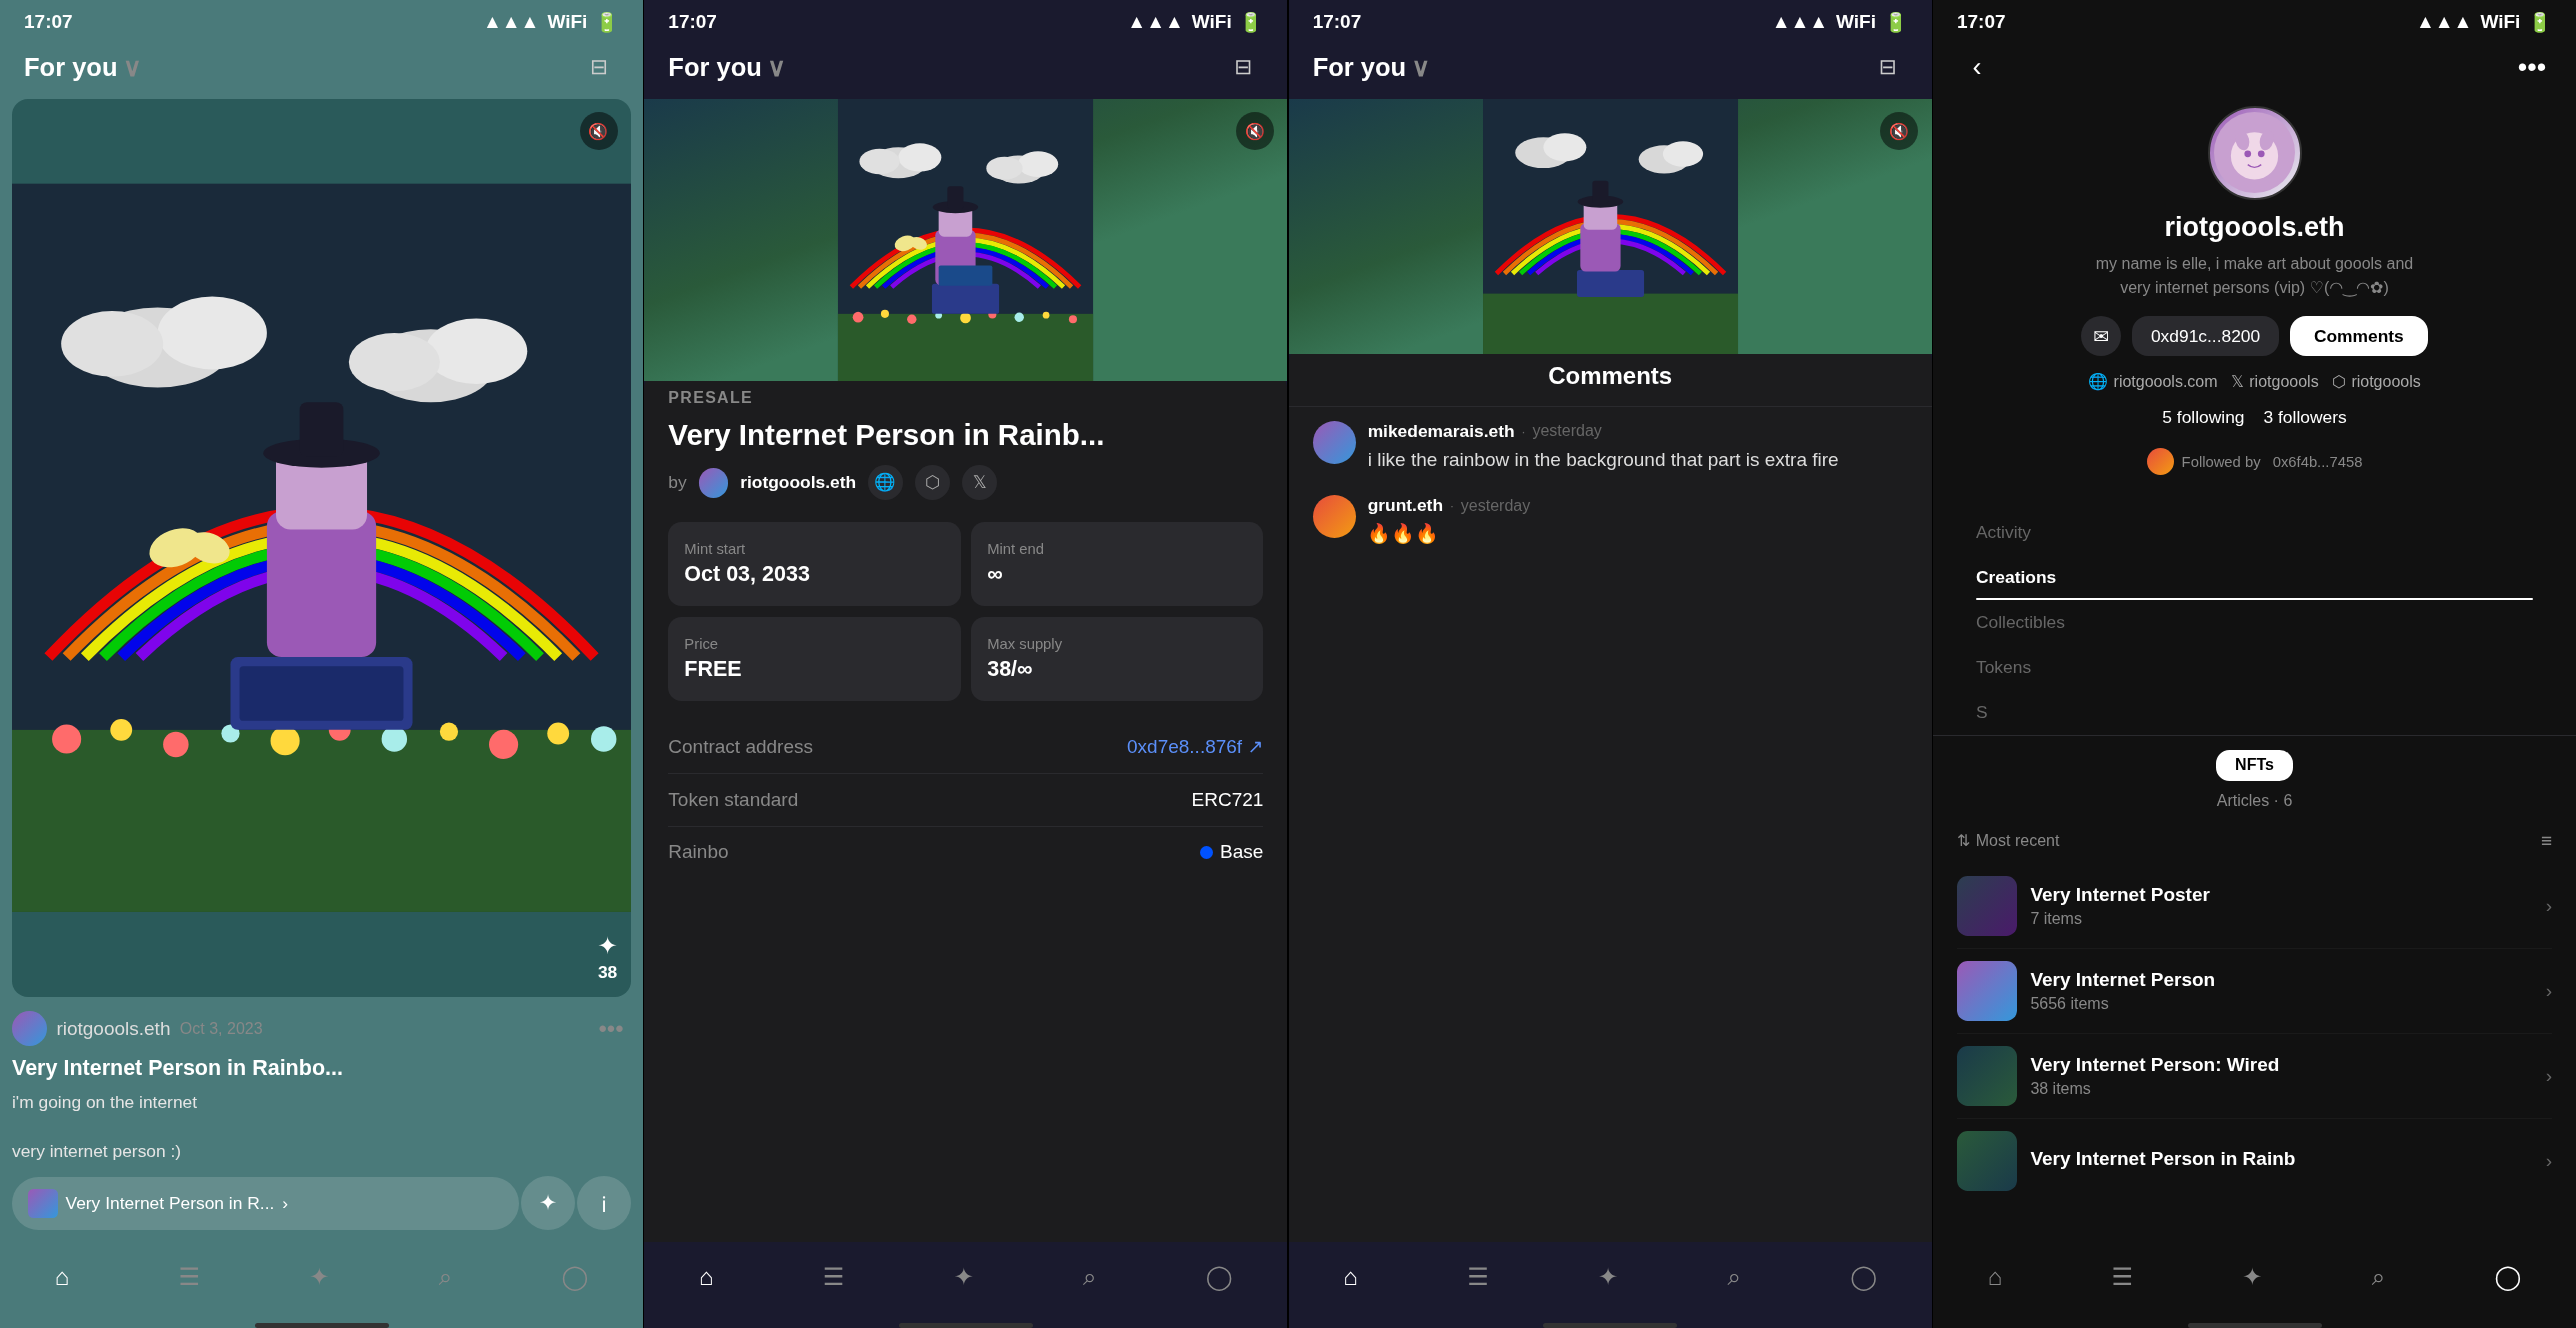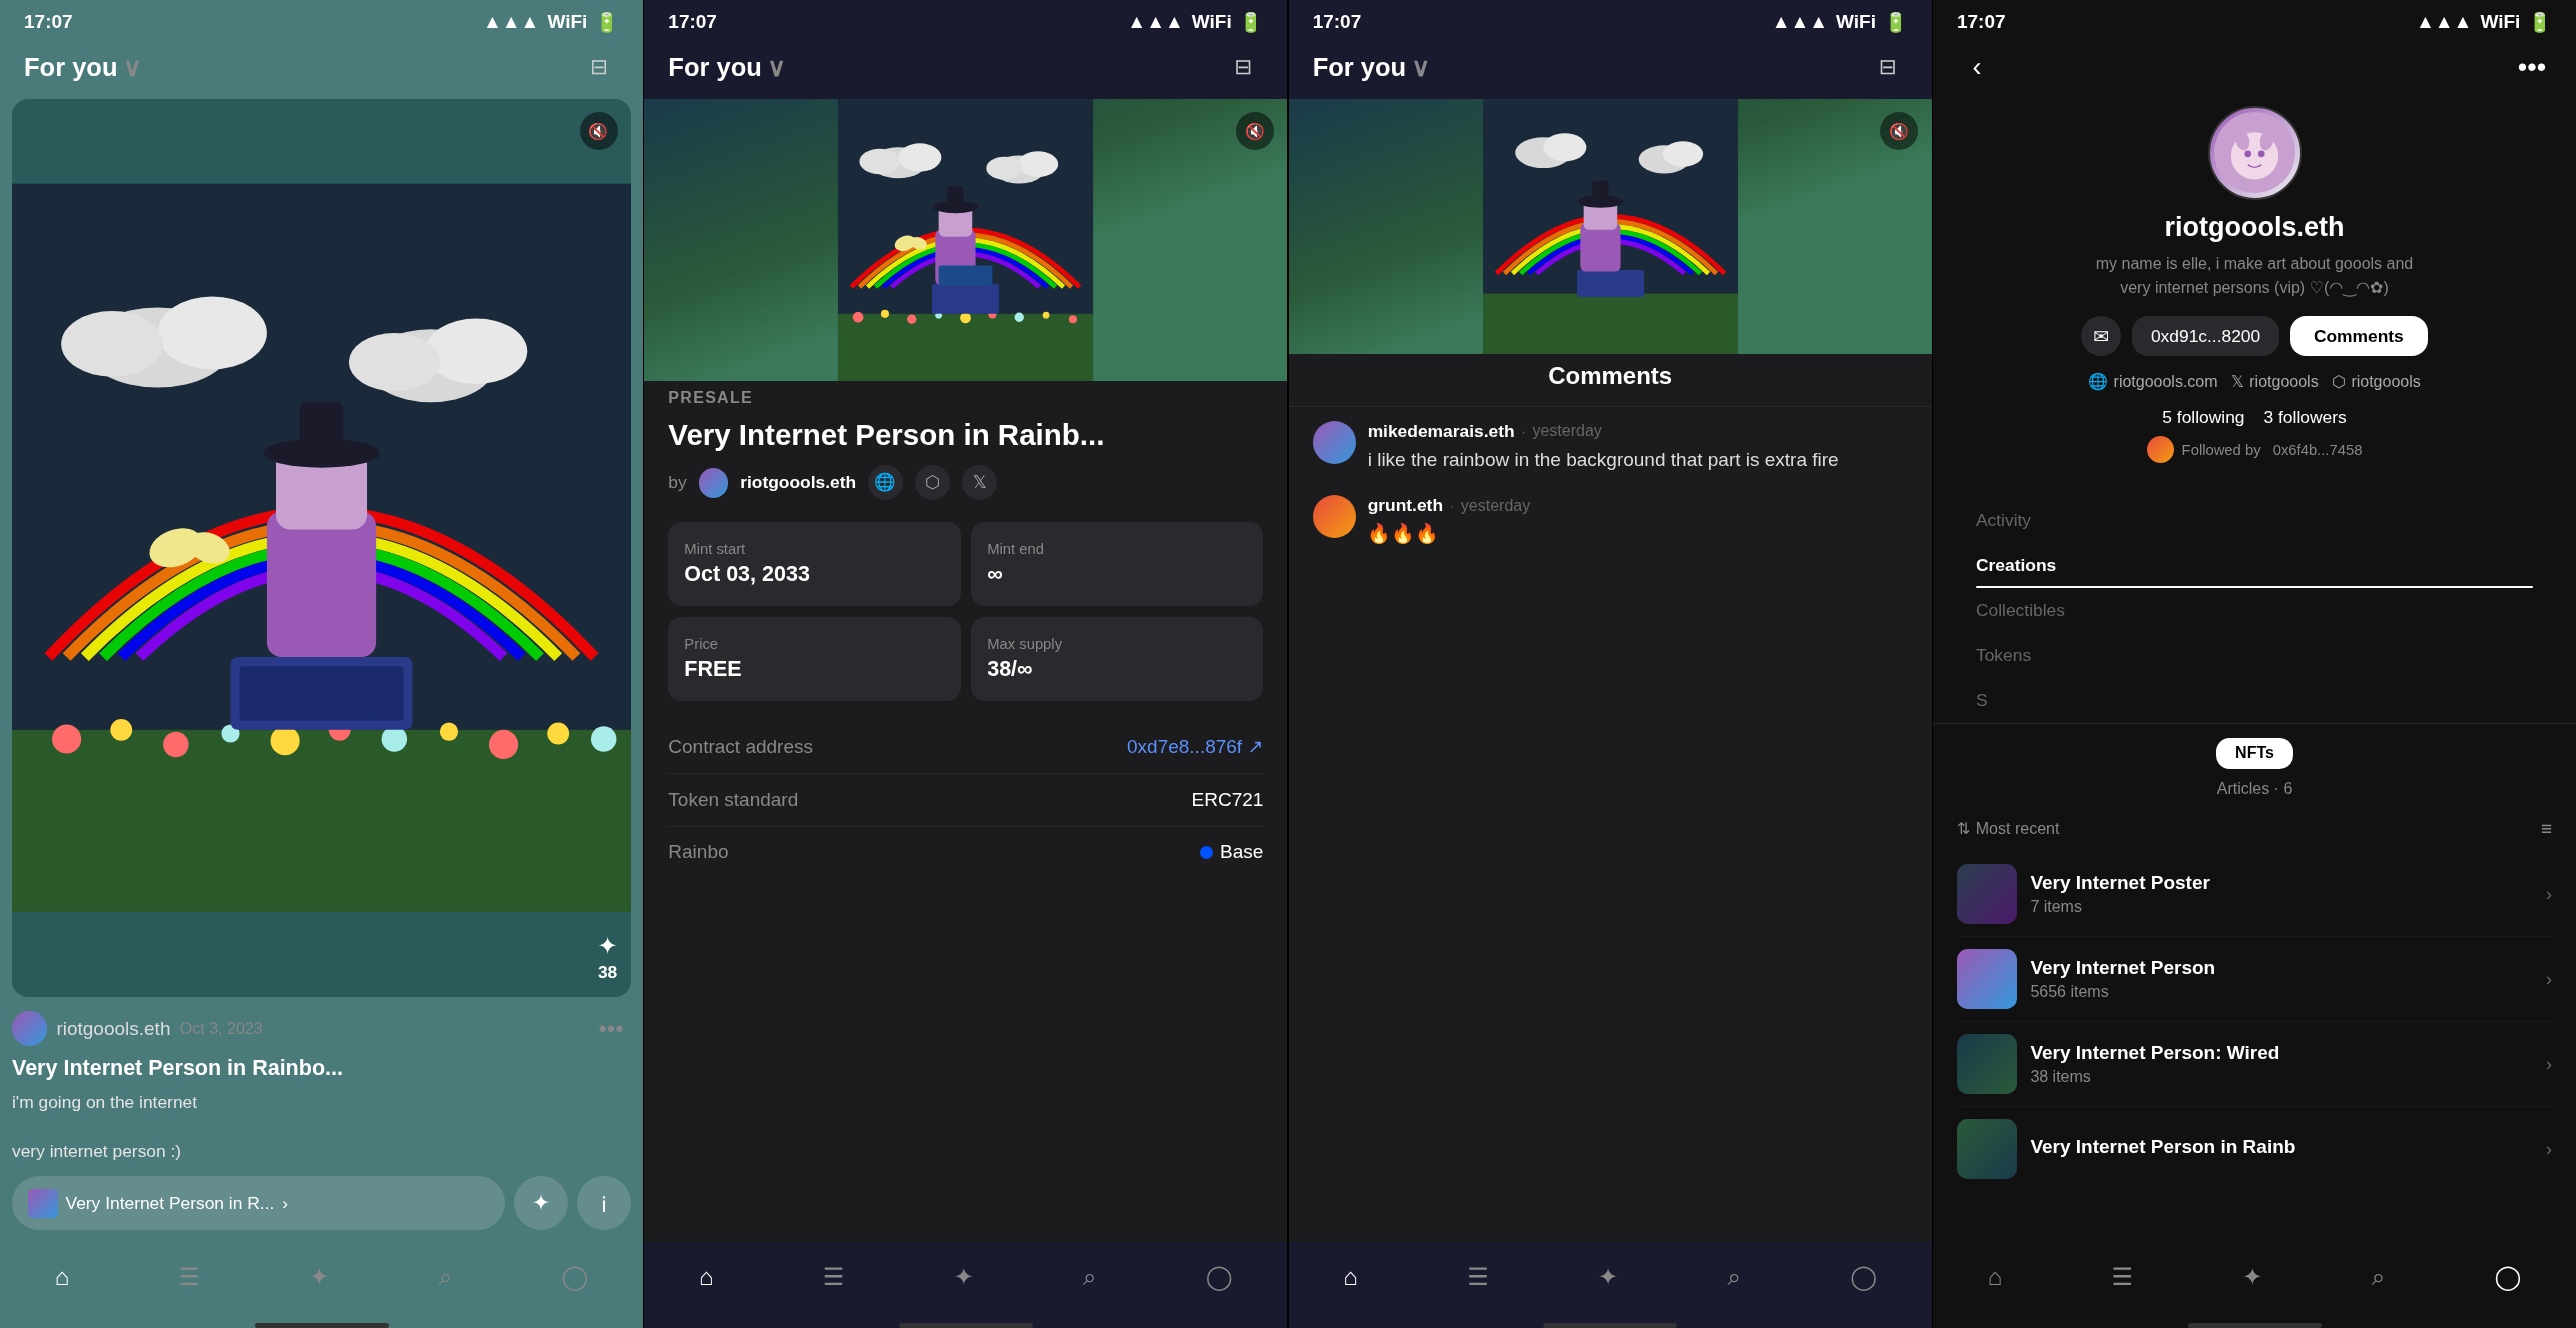--- a/index.html
+++ b/index.html
@@ -158,21 +158,22 @@
     }
     .p1-post-desc {
       color: #e5e5e5;
       font-size: 17.4px;
       margin-bottom: 13.4px;
       line-height: 1.4;
     }
 
     .p1-bottom-row {
       display: flex;
-      gap: 9px;
+      align-items: center;
+      gap: 2px;
     }
     .nft-tag-btn {
       flex: 1;
       background: rgba(255,255,255,0.15);
       border-radius: 34px;
       padding: 12px 16px;
       display: flex;
       align-items: center;
       gap: 8px;
       color: #fff;
@@ -521,21 +522,21 @@
       gap: 5.4px;
       color: #aaa;
       font-size: 16px;
     }
     .p4-link-icon { font-size: 16px; }
 
     .p4-stats-row {
       display: flex;
       align-items: center;
       gap: 19px;
-      margin-bottom: 8px;
+      margin-bottom: 20px;
     }
     .p4-stat { color: #fff; font-size: 17.4px; }
     .p4-followed-by {
       display: flex;
       align-items: center;
       gap: 8px;
       color: #888;
       font-size: 14.8px;
       margin-bottom: 16px;
     }

